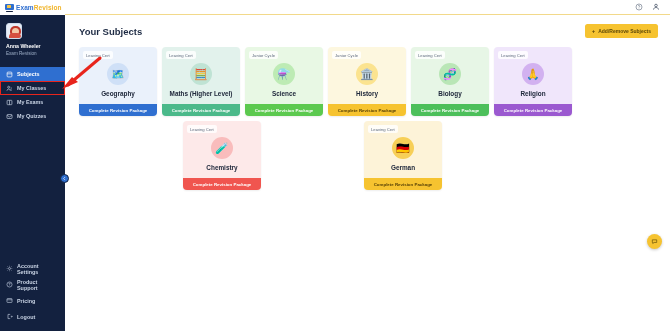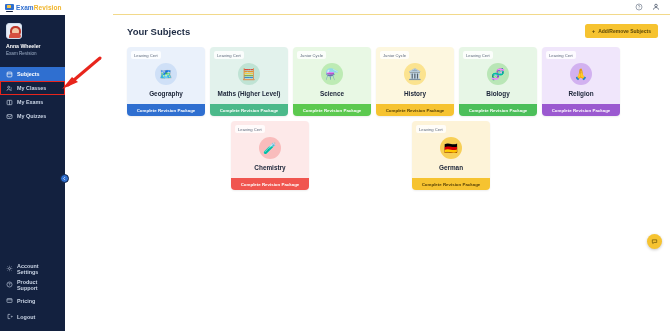--- a/index.html
+++ b/index.html
@@ -77,21 +77,21 @@
 
   .collapse-toggle {
     position: absolute; right: -4px; top: 174px;
     width: 9px; height: 9px; border-radius: 50%;
     background: #2f6fd0; border: 1px solid #13213f;
     display: flex; align-items: center; justify-content: center;
     color: #ffffff; font-size: 5px; cursor: pointer; z-index: 5;
   }
 
   
-  .main { flex: 1; height: 257px; background: #ffffff; position: relative; margin-left: 48px; }
+  .main { flex: 1; height: 257px; background: #ffffff; position: relative; }
   .topbar {
     height: 15px; background: #ffffff; border-bottom: 1px solid #f2d98a;
     display: flex; align-items: center; justify-content: flex-end;
     gap: 9px; padding-right: 10px;
   }
   .topbar-ico { width: 8px; height: 8px; cursor: pointer; }
   .topbar-ico svg { width: 8px; height: 8px; display: block; }
 
   .content { padding: 9px 12px 0 14px; }
   .page-head { display: flex; align-items: center; justify-content: space-between; }

